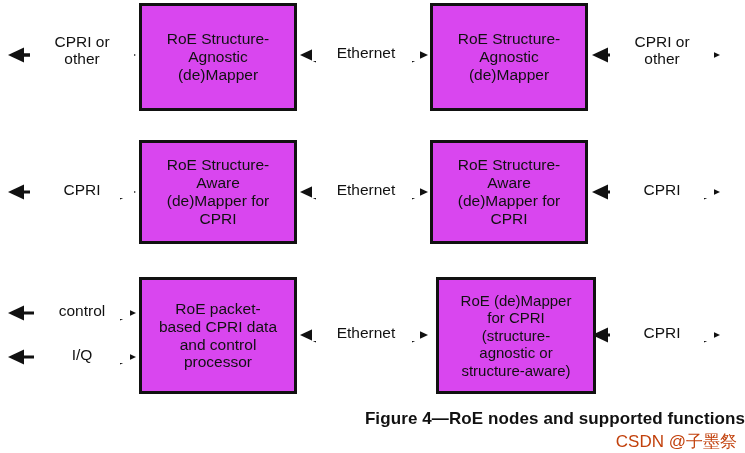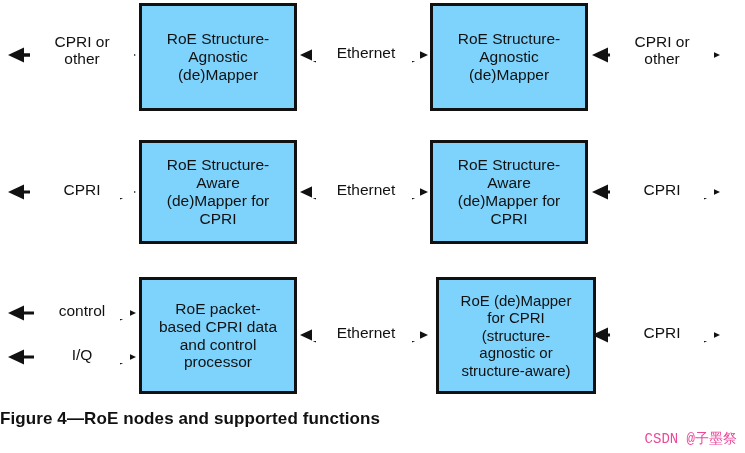--- a/index.html
+++ b/index.html
@@ -17,21 +17,21 @@
   #figure {
     position: relative;
     width: 745px;
     height: 453px;
     background: #ffffff;
   }
   .node-box {
     position: absolute;
     box-sizing: border-box;
     border: 3px solid #111111;
-    background: #7dd3fc;
+    background: #d946ef;
     display: flex;
     align-items: center;
     justify-content: center;
     text-align: center;
     line-height: 1.16;
     font-size: 15.5px;
     color: #111111;
     padding: 2px 4px;
   }
   .node-box .node-label {
@@ -50,33 +50,33 @@
   }
   .arrow-svg {
     position: absolute;
     overflow: visible;
   }
   #caption {
     position: absolute;
     left: 0;
     top: 409px;
     width: 745px;
-    text-align: left;
+    text-align: right;
     font-size: 17px;
     font-weight: bold;
     color: #111111;
     letter-spacing: 0.1px;
   }
   #watermark {
     position: absolute;
     right: 8px;
     top: 430px;
-    font-size: 14px;
-    color: #ec4899;
-    font-family: Liberation Mono, monospace;
+    font-size: 17px;
+    color: #c2410c;
+    font-family: Liberation Sans, sans-serif;
     white-space: nowrap;
   }
 </style>
 </head>
 <body>
 
 <div id="figure">
 
   <svg class="arrow-svg" style="left:0px; top:0px;" width="745" height="453">
     <defs>

